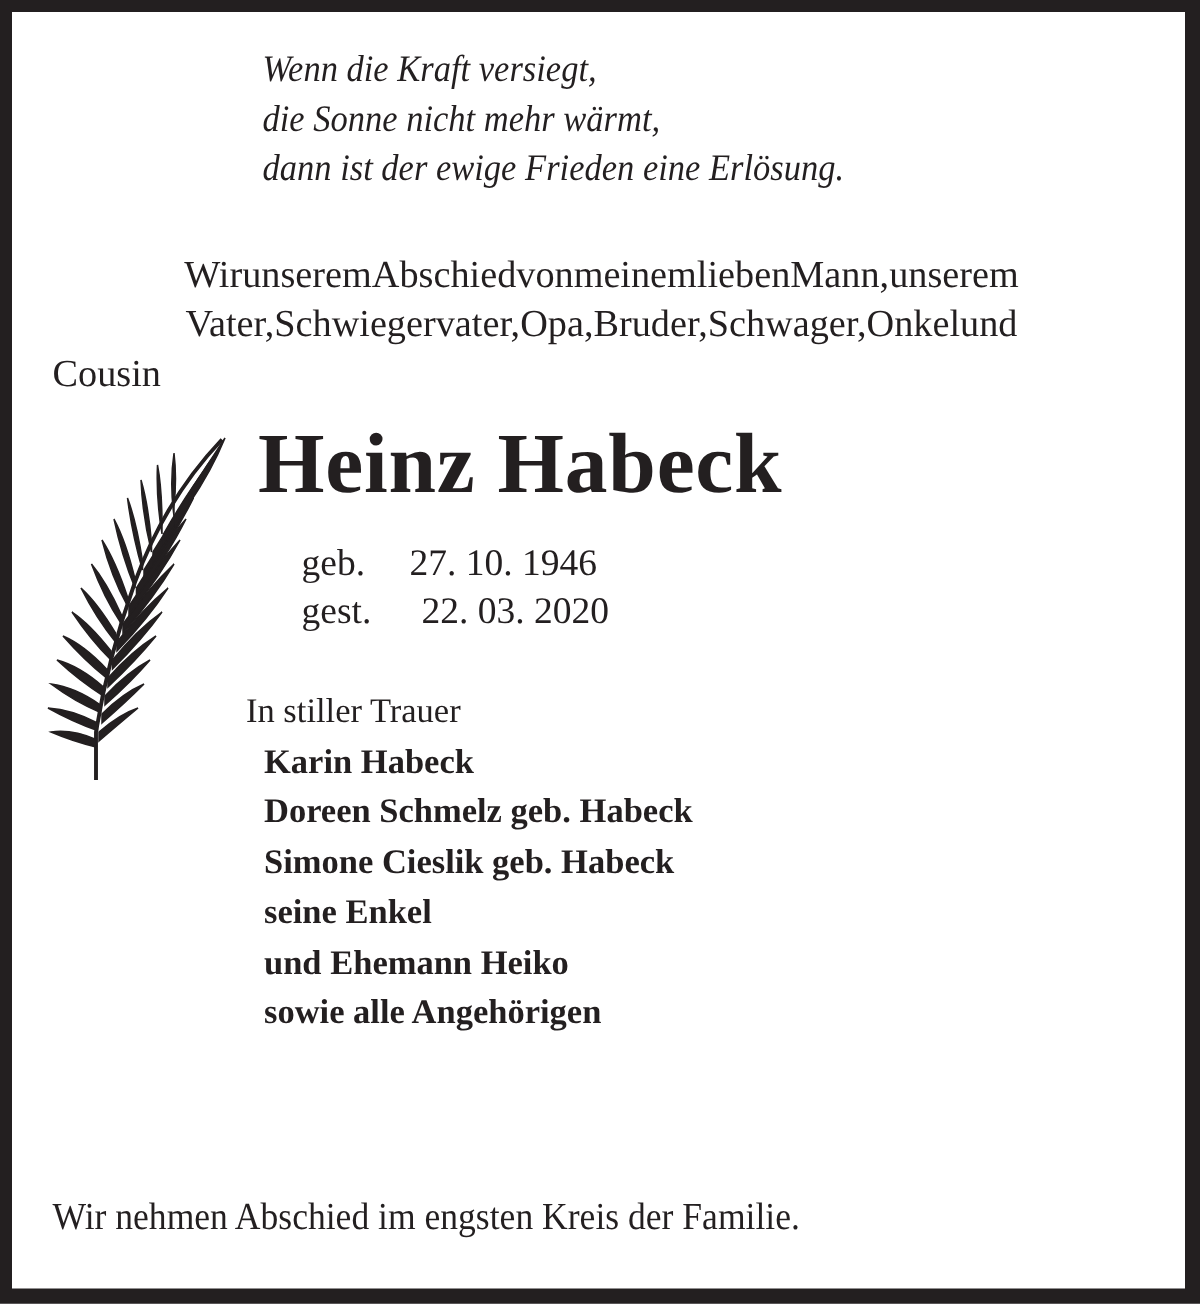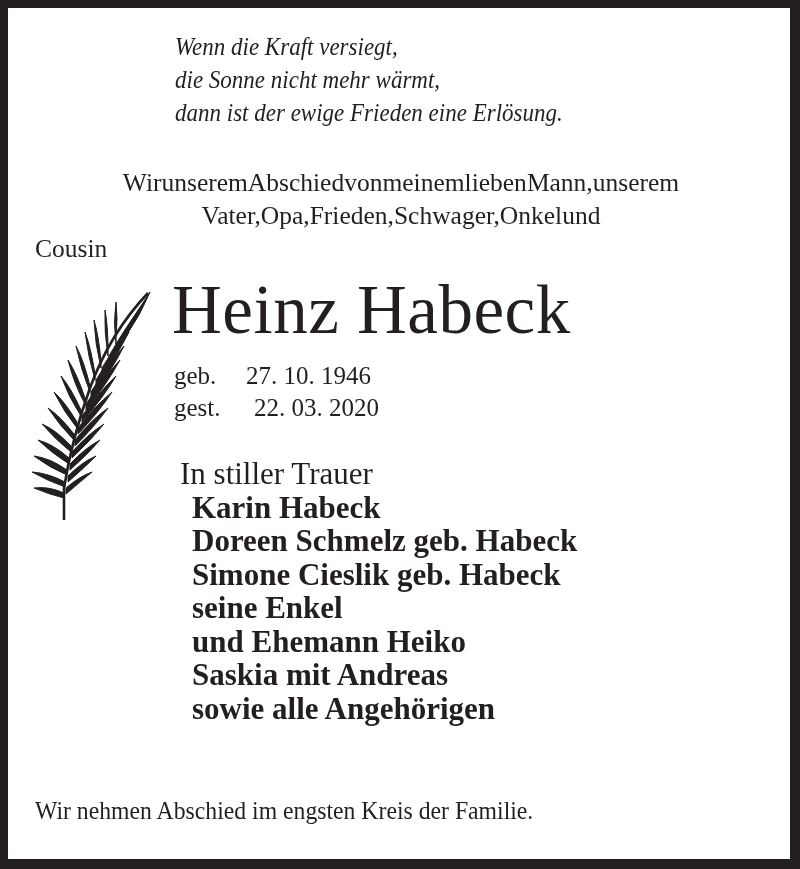--- a/index.html
+++ b/index.html
@@ -47,43 +47,43 @@
     }
     .intro .line { display: block; white-space: nowrap; }
     .intro .justify {
       display: flex;
       justify-content: center;
     }
     .name {
       position: absolute;
       left: 172px;
       top: 270px;
-      font-size: 69px;
-      font-weight: normal;
+      font-size: 57px;
+      font-weight: bold;
       line-height: 80px;
       letter-spacing: 0.5px;
       white-space: nowrap;
       text-align: right;
     }
     .dates {
       position: absolute;
       left: 174px;
       top: 360px;
       font-size: 25px;
       line-height: 32px;
     }
     .dates .row { display: flex; white-space: nowrap; }
-    .dates .lbl { display: inline-block; }
+    .dates .lbl { display: inline-block; margin-left: 27px; }
     .dates .row1 .lbl { width: 72px; }
     .dates .row2 .lbl { width: 80px; }
     .mourners {
       position: absolute;
-      left: 180px;
+      left: 164px;
       top: 457px;
-      font-size: 31px;
+      font-size: 23px;
       line-height: 33.5px;
       white-space: nowrap;
     }
     .mourners .heading { font-weight: normal; }
     .mourners .m { font-weight: bold; margin-left: 12px; }
     .closing {
       position: absolute;
       left: 35px;
       top: 794px;
       font-size: 25.5px;
@@ -117,22 +117,23 @@
     <span>unserem</span>
     <span>Abschied</span>
     <span>von</span>
     <span>meinem</span>
     <span>lieben</span>
     <span>Mann,</span>
     <span>unserem</span>
   </span>
   <span class="line justify">
     <span>Vater,</span>
+    <span>Schwiegervater,</span>
     <span>Opa,</span>
-    <span>Frieden,</span>
+    <span>Bruder,</span>
     <span>Schwager,</span>
     <span>Onkel</span>
     <span>und</span>
   </span>
   <span class="line">Cousin</span>
 </div>
 
 <svg class="fern" viewBox="0 0 125 235" xmlns="http://www.w3.org/2000/svg">
   <g fill="#231f20" stroke="#231f20">
 
@@ -183,17 +184,16 @@
   </div>
 </div>
 
 <div class="mourners">
   <div class="heading">In stiller Trauer</div>
   <div class="m">Karin Habeck</div>
   <div class="m">Doreen Schmelz geb. Habeck</div>
   <div class="m">Simone Cieslik geb. Habeck</div>
   <div class="m">seine Enkel</div>
   <div class="m">und Ehemann Heiko</div>
-  <div class="m">Saskia mit Andreas</div>
   <div class="m">sowie alle Angehörigen</div>
 </div>
 
 <div class="closing">Wir nehmen Abschied im engsten Kreis der Familie.</div>
 
 </body></html>

